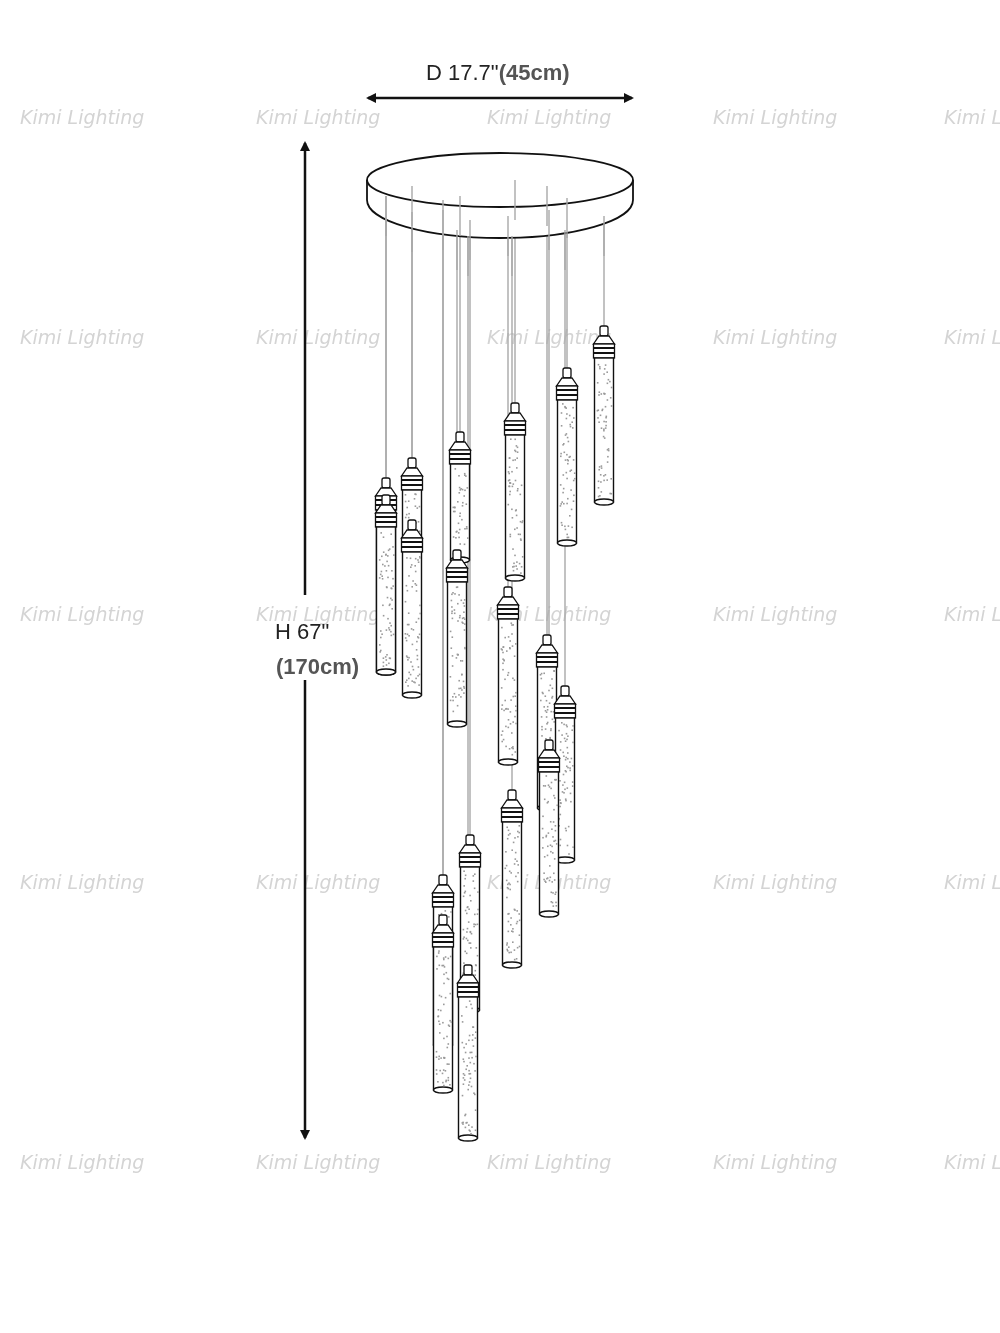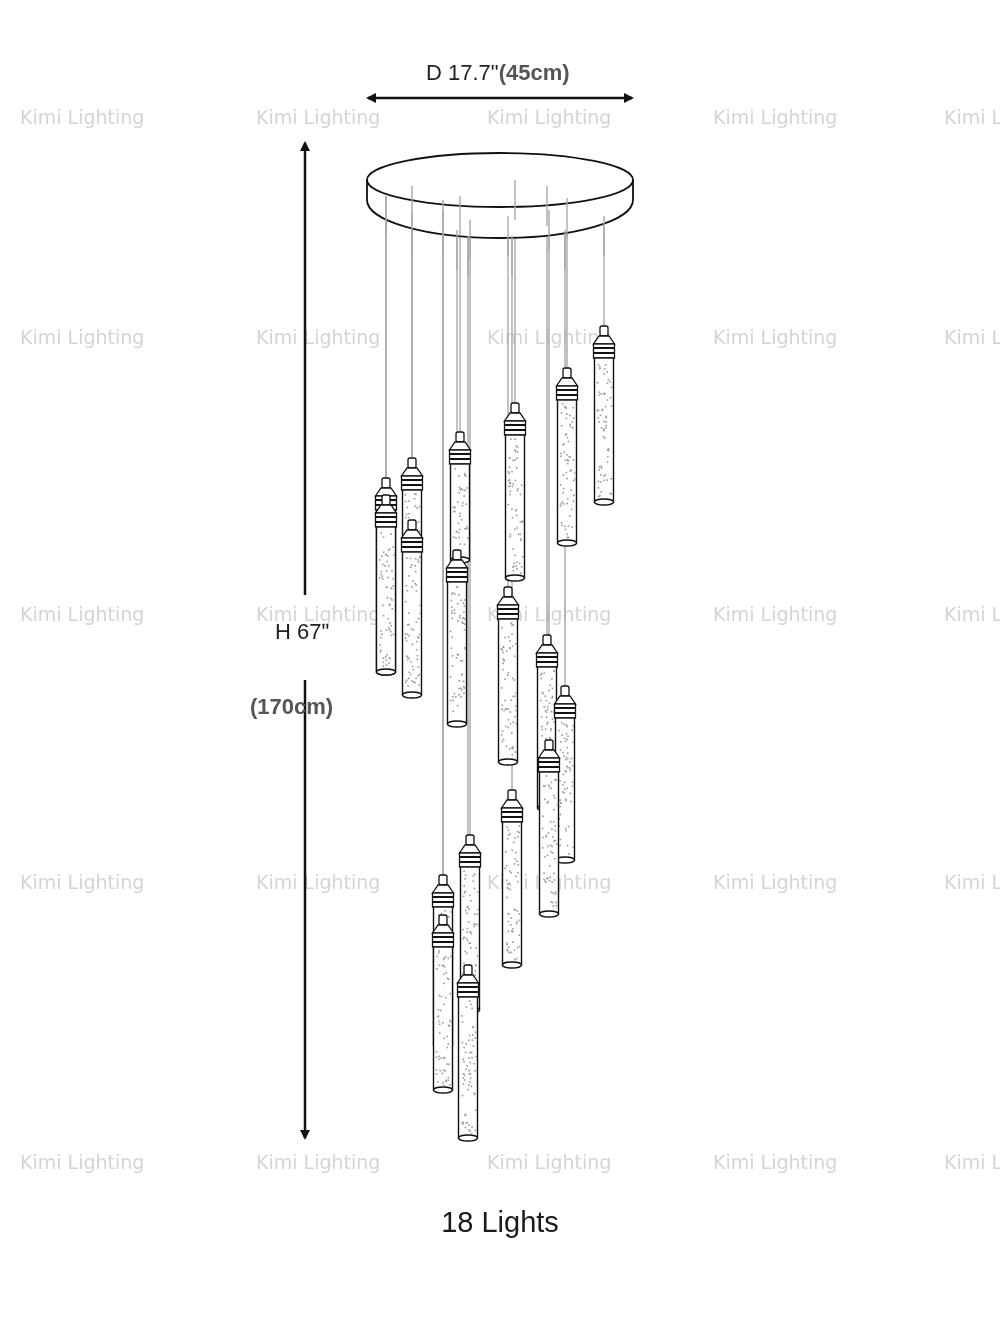--- a/index.html
+++ b/index.html
@@ -1,20 +1,20 @@
 <!DOCTYPE html>
 <html><head>
 <meta charset="utf-8">
 <style>
   html, body { margin: 0; padding: 0; background: #ffffff; }
   body { width: 1000px; height: 1333px; position: relative; overflow: hidden;
          font-family: "Liberation Sans", "DejaVu Sans", sans-serif; }
   .watermark { position: absolute; color: #d4d4d4; font-size: 19px;
                font-family: "DejaVu Sans", "Liberation Sans", sans-serif; white-space: nowrap;
-               letter-spacing: 0px; pointer-events: none; }
+               letter-spacing: 0px; pointer-events: none; font-style: italic; }
   .dim-label { position: absolute; color: #222222; font-size: 22px; white-space: nowrap; }
   .dim-label .metric { color: #555555; font-weight: bold; }
   .caption { position: absolute; left: 0; width: 1000px; top: 1206px; text-align: center;
              font-size: 29px; color: #1a1a1a; }
   svg.drawing { position: absolute; left: 0; top: 0; }
 </style>
 </head>
 <body>
 
 <div style="position:absolute;left:0;top:0;width:1000px;height:1333px;">
@@ -1345,18 +1345,17 @@
       </g>
   </svg>
 
   <div class="dim-label" style="left:426px;top:60px;">
     <span>D 17.7"</span><span class="metric">(45cm)</span>
   </div>
 
   <div class="dim-label" style="left:275px;top:619px;">
     <span>H 67"</span>
   </div>
-  <div class="dim-label" style="left:250px;top:654px;margin-top:40px;">
+  <div class="dim-label" style="left:276px;top:654px;">
     <span class="metric">(170cm)</span>
   </div>
 
-  <div class="caption">18 Lights</div>
 </div>
 
 </body></html>

